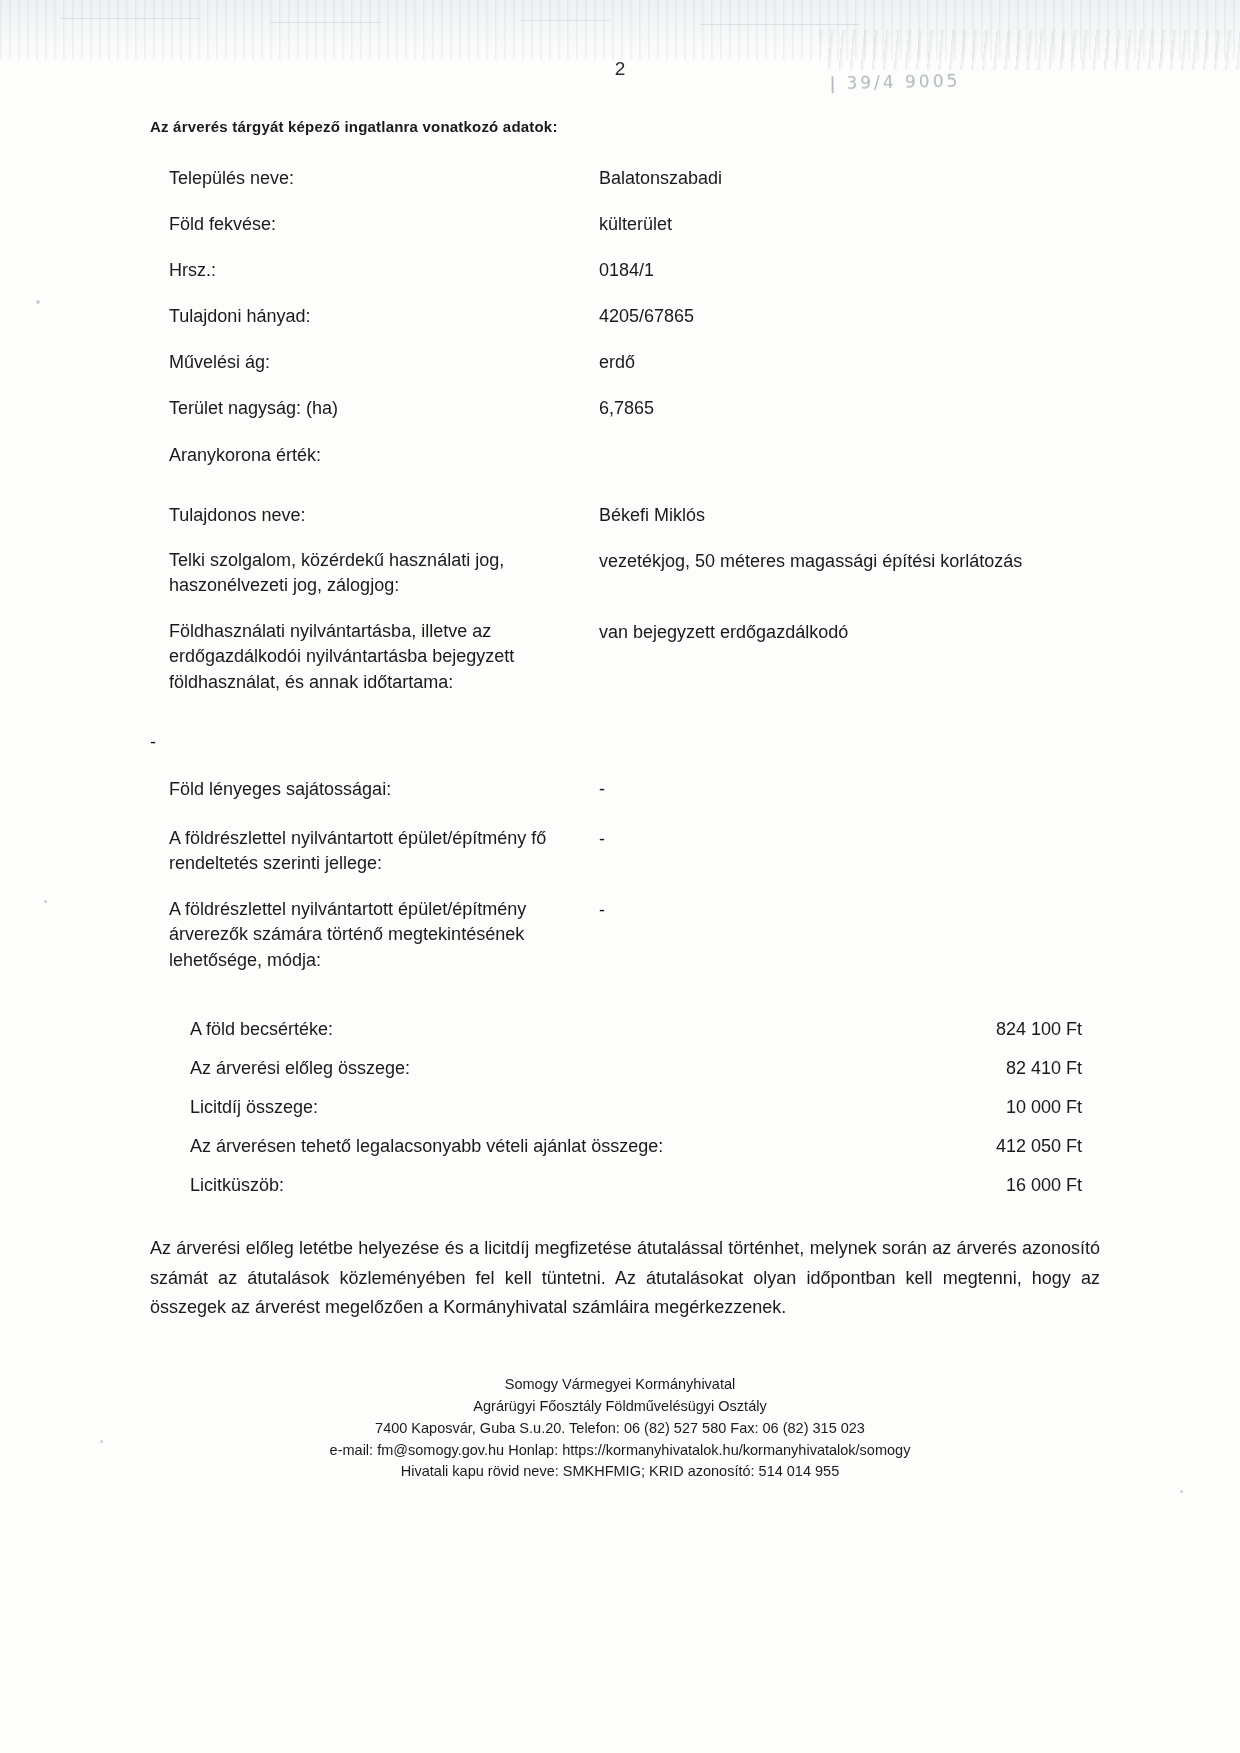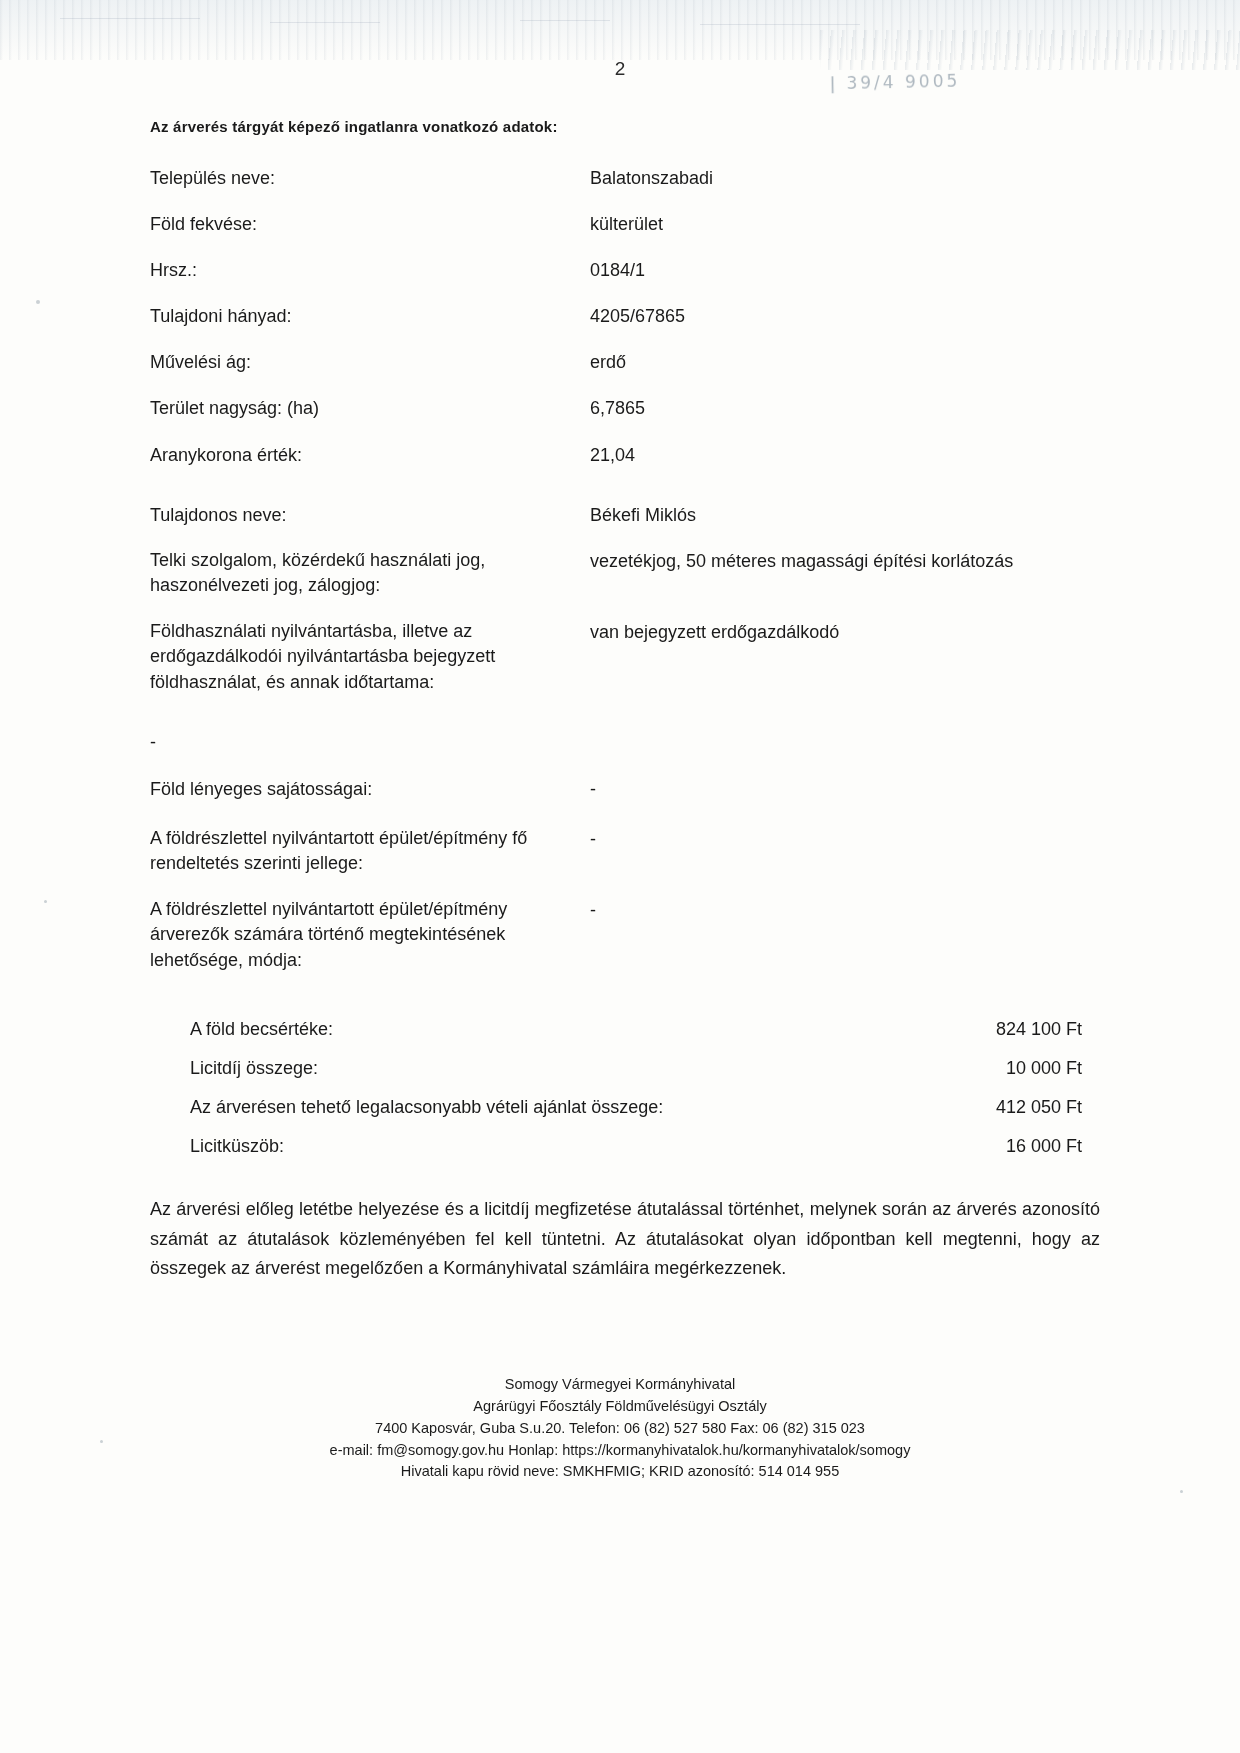--- a/index.html
+++ b/index.html
@@ -79,21 +79,21 @@
   .row {
     display: flex;
     align-items: flex-start;
     margin-bottom: 20px;
     font-size: 18px;
     line-height: 1.45;
   }
   .row .label {
     width: 430px;
     flex: 0 0 430px;
-    padding-right: 10px;
+    margin-left: 19px;
   }
   .row .value {
     flex: 1 1 auto;
   }
   .group-gap { margin-top: 34px; }
   .row.multi .label { line-height: 1.42; }
   .money-block { margin-top: 46px; }
   .money-row {
     display: flex;
     align-items: baseline;
@@ -180,21 +180,20 @@
       <div class="row">
         <div class="label">Művelési ág:</div>
         <div class="value">erdő</div>
       </div>
       <div class="row">
         <div class="label">Terület nagyság: (ha)</div>
         <div class="value">6,7865</div>
       </div>
       <div class="row">
         <div class="label">Aranykorona érték:</div>
-        <div class="value">21,04</div>
       </div>
     </div>
 
     <div class="group-gap">
       <div class="row">
         <div class="label">Tulajdonos neve:</div>
         <div class="value">Békefi Miklós</div>
       </div>
       <div class="row multi">
         <div class="label">Telki szolgalom, közérdekű használati jog, haszonélvezeti jog, zálogjog:</div>
@@ -221,20 +220,24 @@
       <div class="row multi">
         <div class="label">A földrészlettel nyilvántartott épület/építmény árverezők számára történő megtekintésének lehetősége, módja:</div>
         <div class="value">-</div>
       </div>
     </div>
 
     <div class="money-block">
       <div class="money-row">
         <div class="m-label">A föld becsértéke:</div>
         <div class="m-value">824 100 Ft</div>
+      </div>
+      <div class="money-row">
+        <div class="m-label">Az árverési előleg összege:</div>
+        <div class="m-value">82 410 Ft</div>
       </div>
       <div class="money-row">
         <div class="m-label">Licitdíj összege:</div>
         <div class="m-value">10 000 Ft</div>
       </div>
       <div class="money-row">
         <div class="m-label">Az árverésen tehető legalacsonyabb vételi ajánlat összege:</div>
         <div class="m-value">412 050 Ft</div>
       </div>
       <div class="money-row">

